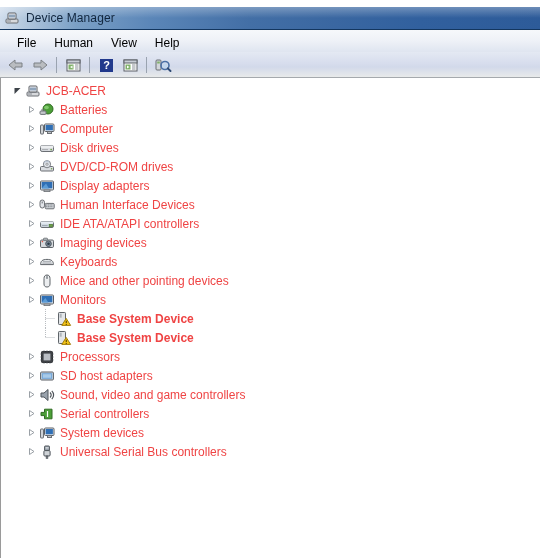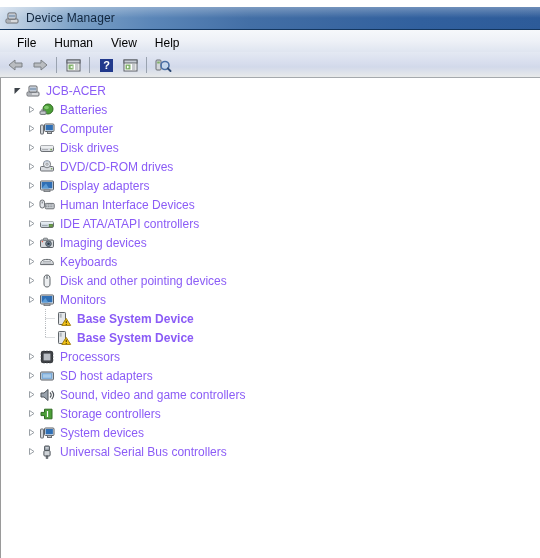--- a/index.html
+++ b/index.html
@@ -133,21 +133,21 @@
   }
   .row-icon {
     width: 16px;
     height: 16px;
     flex: 0 0 16px;
     margin-right: 5px;
     position: relative;
   }
   .row-label {
     font-size: 12px;
-    color: #8b5cf6;
+    color: #ef4444;
     line-height: 16px;
   }
   .indent-0 { padding-left: 8px; }
   .indent-1 { padding-left: 22px; }
   .indent-2 { padding-left: 55px; font-weight: bold; }
   .connector {
     position: absolute;
     left: 44px;
     top: 0;
     width: 11px;
@@ -432,21 +432,21 @@
             <path d="M2.5 1.5 L7 4.5 L2.5 7.5 Z" fill="none" stroke="#9aa0a6" stroke-width="1"></path>
           </svg>
       </span>
       <span class="row-icon">
         <svg width="16" height="16" viewBox="0 0 16 16">
           <path d="M5 5.5 C5 3.2 6.2 2 8 2 C9.8 2 11 3.2 11 5.5 L11 11 C11 13 9.8 14 8 14 C6.2 14 5 13 5 11 Z" fill="#eceef0" stroke="#5f6469" stroke-width="1"></path>
           <line x1="8" y1="2.4" x2="8" y2="6" stroke="#5f6469" stroke-width="0.9"></line>
           <rect x="7.4" y="3.4" width="1.2" height="2" rx="0.5" fill="#8b9096"></rect>
         </svg>
       </span>
-      <span class="row-label">Disk and other pointing devices</span>
+      <span class="row-label">Mice and other pointing devices</span>
     </div>
 
     <div class="row indent-1">
       <span class="twisty">
         <svg width="9" height="9" viewBox="0 0 9 9">
             <path d="M2.5 1.5 L7 4.5 L2.5 7.5 Z" fill="none" stroke="#9aa0a6" stroke-width="1"></path>
           </svg>
       </span>
       <span class="row-icon">
         <svg width="16" height="16" viewBox="0 0 16 16">
@@ -565,21 +565,21 @@
         <svg width="9" height="9" viewBox="0 0 9 9">
             <path d="M2.5 1.5 L7 4.5 L2.5 7.5 Z" fill="none" stroke="#9aa0a6" stroke-width="1"></path>
           </svg>
       </span>
       <span class="row-icon">
         <svg width="16" height="16" viewBox="0 0 16 16">
           <path d="M13 3.2 L13 12.8 L5.5 12.8 L5.5 9.6 L2 9.6 L2 6.4 L5.5 6.4 L5.5 3.2 Z" fill="#4c9f38" stroke="#2f6b22" stroke-width="1" stroke-linejoin="round"></path>
           <path d="M8.5 5 L8.5 11" stroke="#ffffff" stroke-width="1.2"></path>
         </svg>
       </span>
-      <span class="row-label">Storage controllers</span>
+      <span class="row-label">Serial controllers</span>
     </div>
 
     <div class="row indent-1">
       <span class="twisty">
         <svg width="9" height="9" viewBox="0 0 9 9">
             <path d="M2.5 1.5 L7 4.5 L2.5 7.5 Z" fill="none" stroke="#9aa0a6" stroke-width="1"></path>
           </svg>
       </span>
       <span class="row-icon">
         <svg width="16" height="16" viewBox="0 0 16 16">

